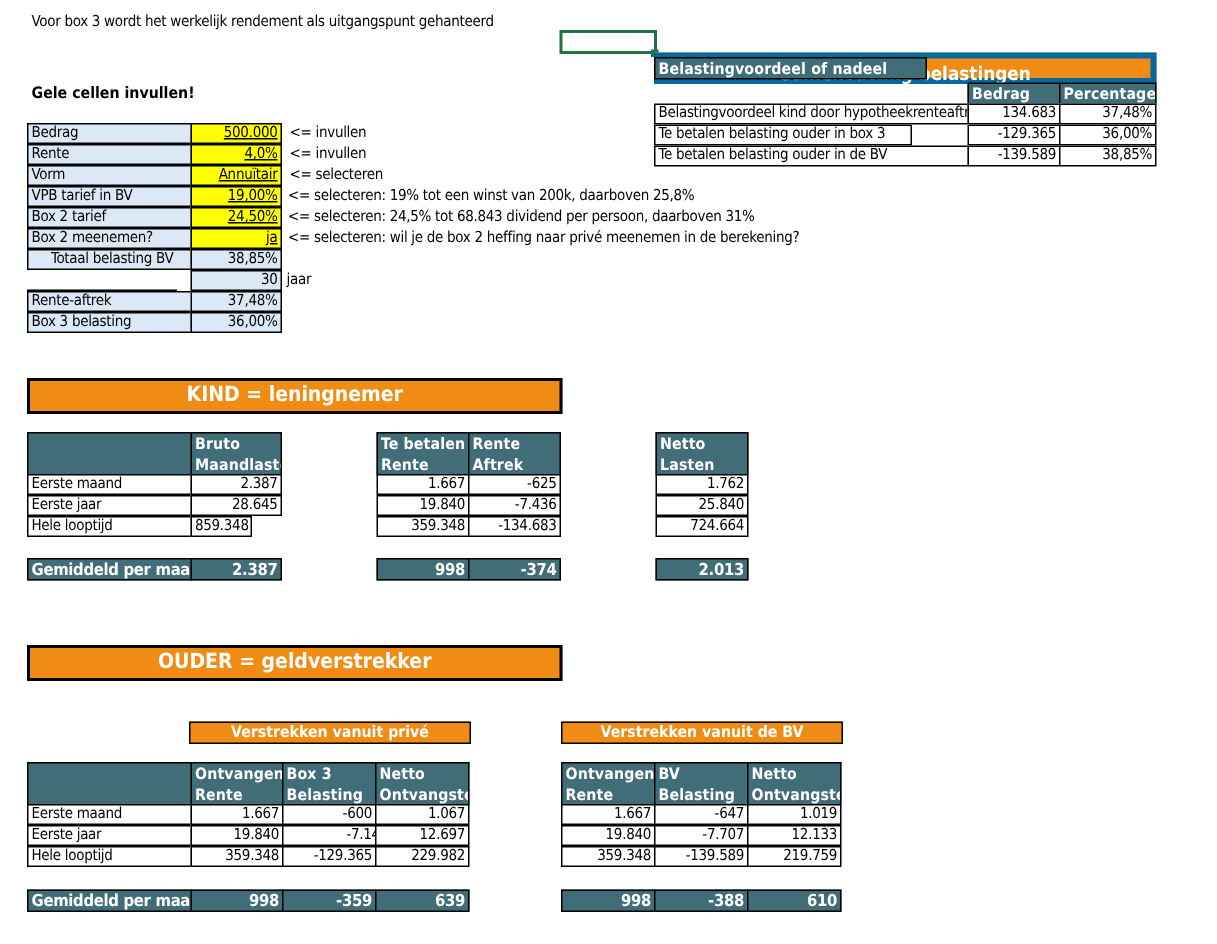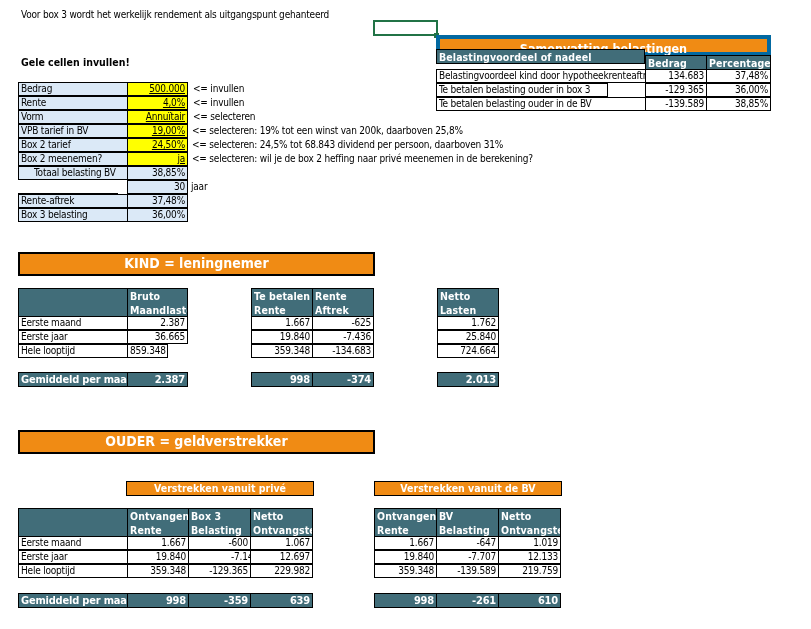--- a/index.html
+++ b/index.html
@@ -70,21 +70,21 @@
 
   <div class="cell lbl" style="left:18px;top:194px;width:112px;">Rente-aftrek</div>
   <div class="cell val" style="left:127px;top:194px;width:61px;">37,48%</div>
 
   <div class="cell lbl" style="left:18px;top:208px;width:110px;">Box 3 belasting</div>
   <div class="cell val" style="left:127px;top:208px;width:61px;">36,00%</div>
 </div>
 
 <div>
   <div class="abs orange" style="left:436px;top:35px;width:335px;height:21px;border:4px solid #0369a1;font-size:12.5px;line-height:19px;">Samenvatting belastingen</div>
-  <div class="cell hdr" style="left:436px;top:49px;width:209px;height:15px;">Belastingvoordeel of nadeel</div>
+  <div class="cell hdr" style="left:436px;top:38px;width:182px;height:15px;">Belastingvoordeel of nadeel</div>
   <div class="cell hdr" style="left:645px;top:55px;width:62px;height:15px;">Bedrag</div>
   <div class="cell hdr" style="left:706px;top:55px;width:65px;height:15px;">Percentage</div>
 
   <div class="cell wht" style="left:436px;top:69px;width:210px;">Belastingvoordeel kind door hypotheekrenteaftrek</div>
   <div class="cell wht num" style="left:645px;top:69px;width:62px;">134.683</div>
   <div class="cell wht num" style="left:706px;top:69px;width:65px;">37,48%</div>
 
   <div class="cell wht" style="left:436px;top:83px;width:172px;">Te betalen belasting ouder in box 3</div>
   <div class="cell wht num" style="left:645px;top:83px;width:62px;">-129.365</div>
   <div class="cell wht num" style="left:706px;top:83px;width:65px;">36,00%</div>
@@ -98,21 +98,21 @@
 
 <div>
   <div class="cell hdr" style="left:18px;top:288px;width:110px;height:29px;"></div>
   <div class="cell hdr" style="left:127px;top:288px;width:61px;height:29px;">
     <div>Bruto</div>
     <div>Maandlasten</div>
   </div>
   <div class="cell wht" style="left:18px;top:316px;width:110px;">Eerste maand</div>
   <div class="cell wht num" style="left:127px;top:316px;width:61px;">2.387</div>
   <div class="cell wht" style="left:18px;top:330px;width:110px;">Eerste jaar</div>
-  <div class="cell wht num" style="left:127px;top:330px;width:61px;">36.665</div>
+  <div class="cell wht num" style="left:127px;top:330px;width:61px;">28.645</div>
   <div class="cell wht" style="left:18px;top:344px;width:110px;">Hele looptijd</div>
   <div class="cell wht num" style="left:127px;top:344px;width:41px;">859.348</div>
 
   <div class="cell avg" style="left:18px;top:372px;width:110px;">Gemiddeld per maand</div>
   <div class="cell avg num" style="left:127px;top:372px;width:61px;">2.387</div>
 </div>
 
 <div>
   <div class="cell hdr" style="left:251px;top:288px;width:62px;height:29px;">
     <div>Te betalen</div>
@@ -205,15 +205,15 @@
 
   <div class="cell wht num" style="left:374px;top:550px;width:63px;">19.840</div>
   <div class="cell wht num" style="left:436px;top:550px;width:63px;">-7.707</div>
   <div class="cell wht num" style="left:498px;top:550px;width:63px;">12.133</div>
 
   <div class="cell wht num" style="left:374px;top:564px;width:63px;">359.348</div>
   <div class="cell wht num" style="left:436px;top:564px;width:63px;">-139.589</div>
   <div class="cell wht num" style="left:498px;top:564px;width:63px;">219.759</div>
 
   <div class="cell avg num" style="left:374px;top:593px;width:63px;">998</div>
-  <div class="cell avg num" style="left:436px;top:593px;width:63px;">-261</div>
+  <div class="cell avg num" style="left:436px;top:593px;width:63px;">-388</div>
   <div class="cell avg num" style="left:498px;top:593px;width:63px;">610</div>
 </div>
 
 </body></html>

